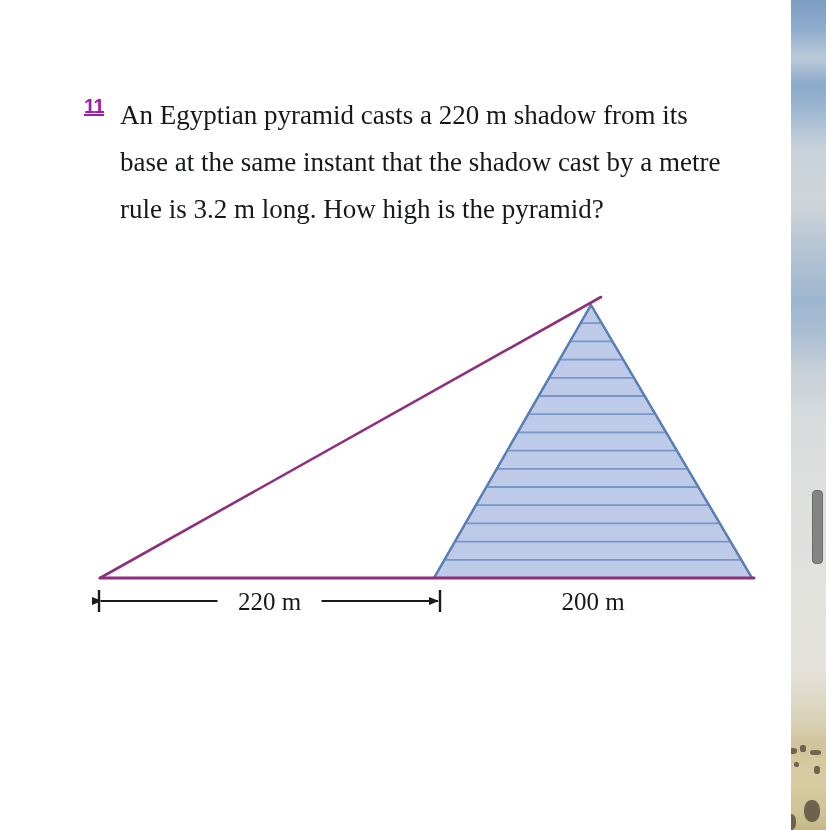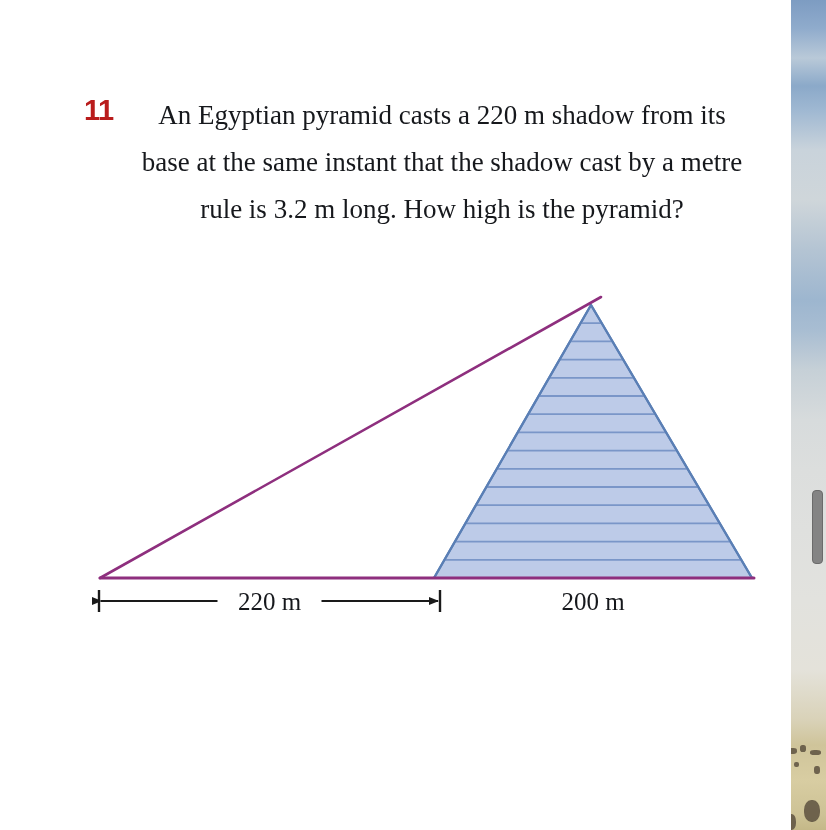--- a/index.html
+++ b/index.html
@@ -23,32 +23,33 @@
     top: 92px;
     width: 680px;
   }
   #question-number {
     position: absolute;
     left: 0;
     top: 4px;
     width: 46px;
     font-family: "Liberation Sans", "DejaVu Sans", sans-serif;
     font-weight: bold;
-    font-size: 29px;
+    font-size: 20px;
     line-height: 1;
-    color: #b91c1c;
+    color: #a21caf;
     letter-spacing: -0.5px;
+    text-decoration: underline;
   }
   #question-text {
-    margin-left: 48px;
+    margin-left: 36px;
     font-size: 27px;
     line-height: 47px;
     color: #16181c;
     font-family: "Liberation Serif", "DejaVu Serif", serif;
-    text-align: center;
+    text-align: left;
     width: 620px;
   }
 
   
   #figure {
     position: absolute;
     left: 0;
     top: 0;
     width: 826px;
     height: 688px;

